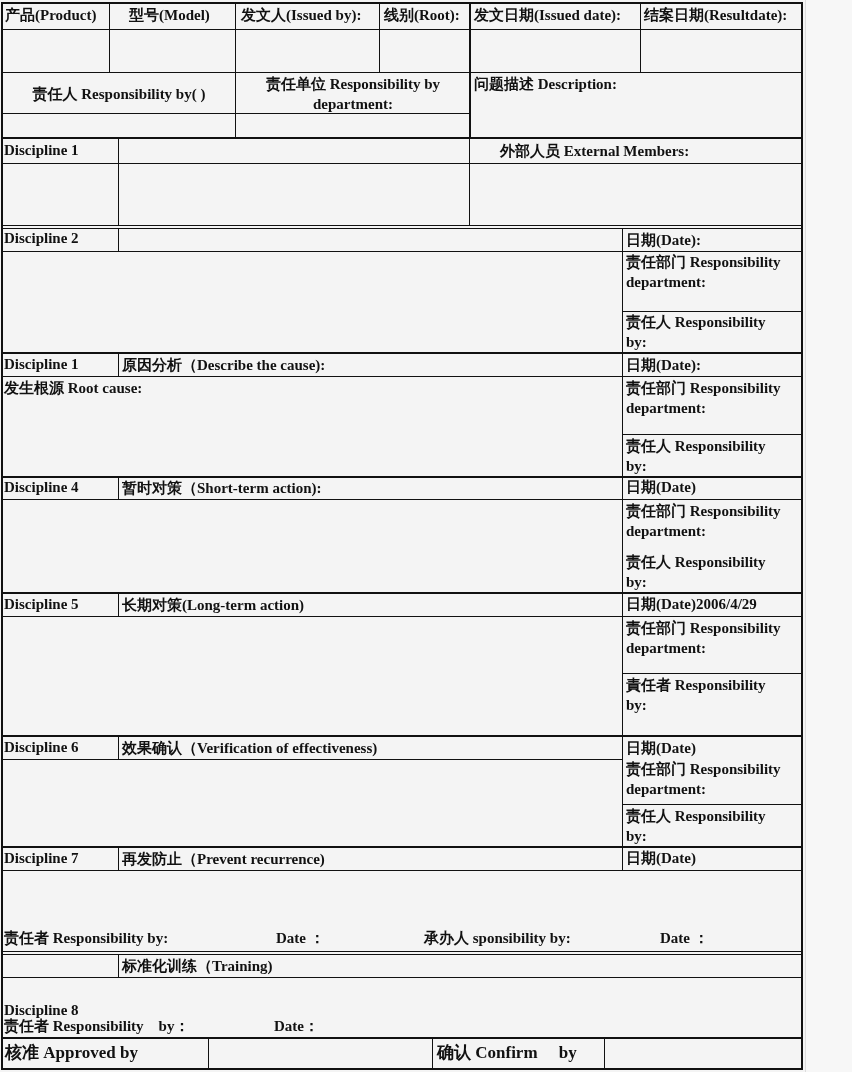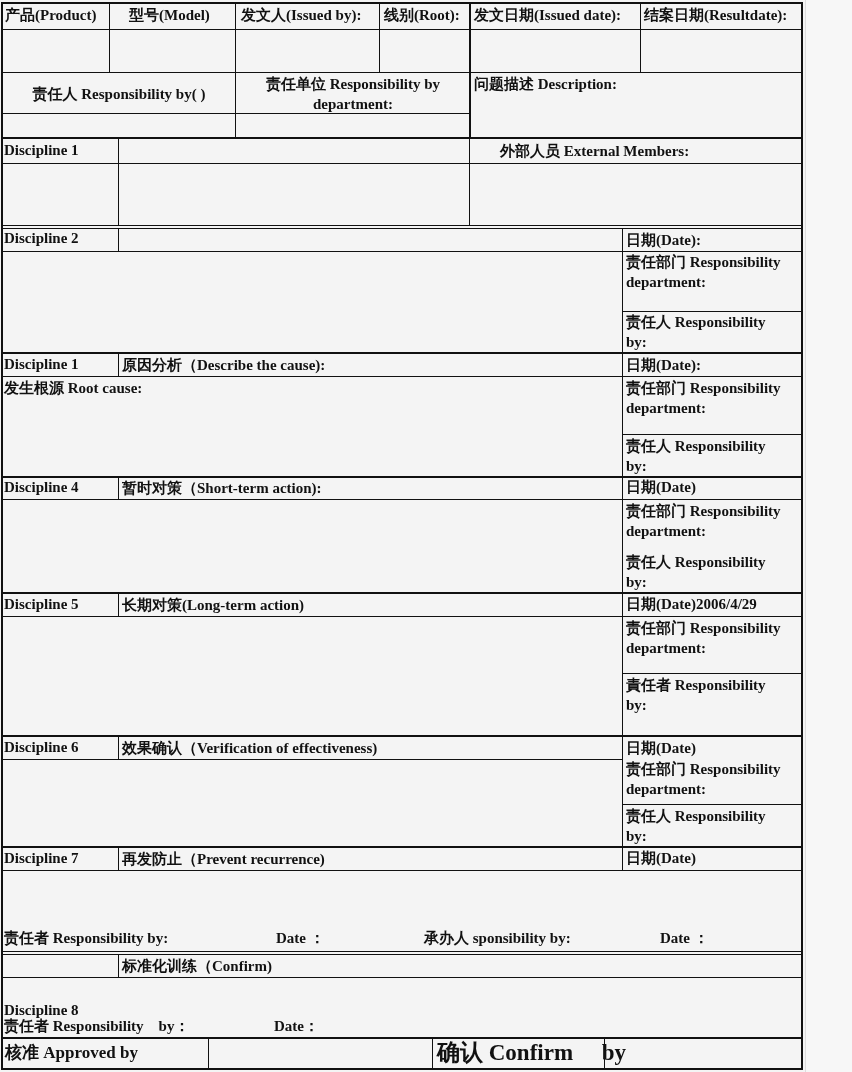--- a/index.html
+++ b/index.html
@@ -152,22 +152,22 @@
   <span class="t" style="left:4px;top:848px">Discipline 7</span>
   <span class="t" style="left:122px;top:849px">再发防止（Prevent recurrence)</span>
   <span class="t" style="left:626px;top:848px">日期(Date)</span>
   <div class="field" style="left:3px;top:872px;width:797px;height:50px"></div>
   <span class="t" style="left:4px;top:928px">责任者 Responsibility by:</span>
   <span class="t" style="left:276px;top:928px">Date ：</span>
   <span class="t" style="left:424px;top:928px">承办人 sponsibility by:</span>
   <span class="t" style="left:660px;top:928px">Date ：</span>
 
   <span class="t" style="left:4px;top:1000px">Discipline 8</span>
-  <span class="t" style="left:122px;top:956px">标准化训练（Confirm)</span>
+  <span class="t" style="left:122px;top:956px">标准化训练（Training)</span>
   <div class="field" style="left:3px;top:979px;width:797px;height:34px"></div>
   <span class="t" style="left:4px;top:1016px">责任者 Responsibility　by：</span>
   <span class="t" style="left:274px;top:1016px">Date：</span>
 
   <span class="t" style="left:5px;top:1043px;font-size:17px">核准  Approved by</span>
   <div class="field" style="left:210px;top:1040px;width:221px;height:27px"></div>
-  <span class="t" style="left:437px;top:1043px;font-size:23px">确认  Confirm　 by</span>
+  <span class="t" style="left:437px;top:1043px;font-size:17px">确认  Confirm　 by</span>
   <div class="field" style="left:606px;top:1040px;width:194px;height:27px"></div>
 </div>
 
 </body></html>

